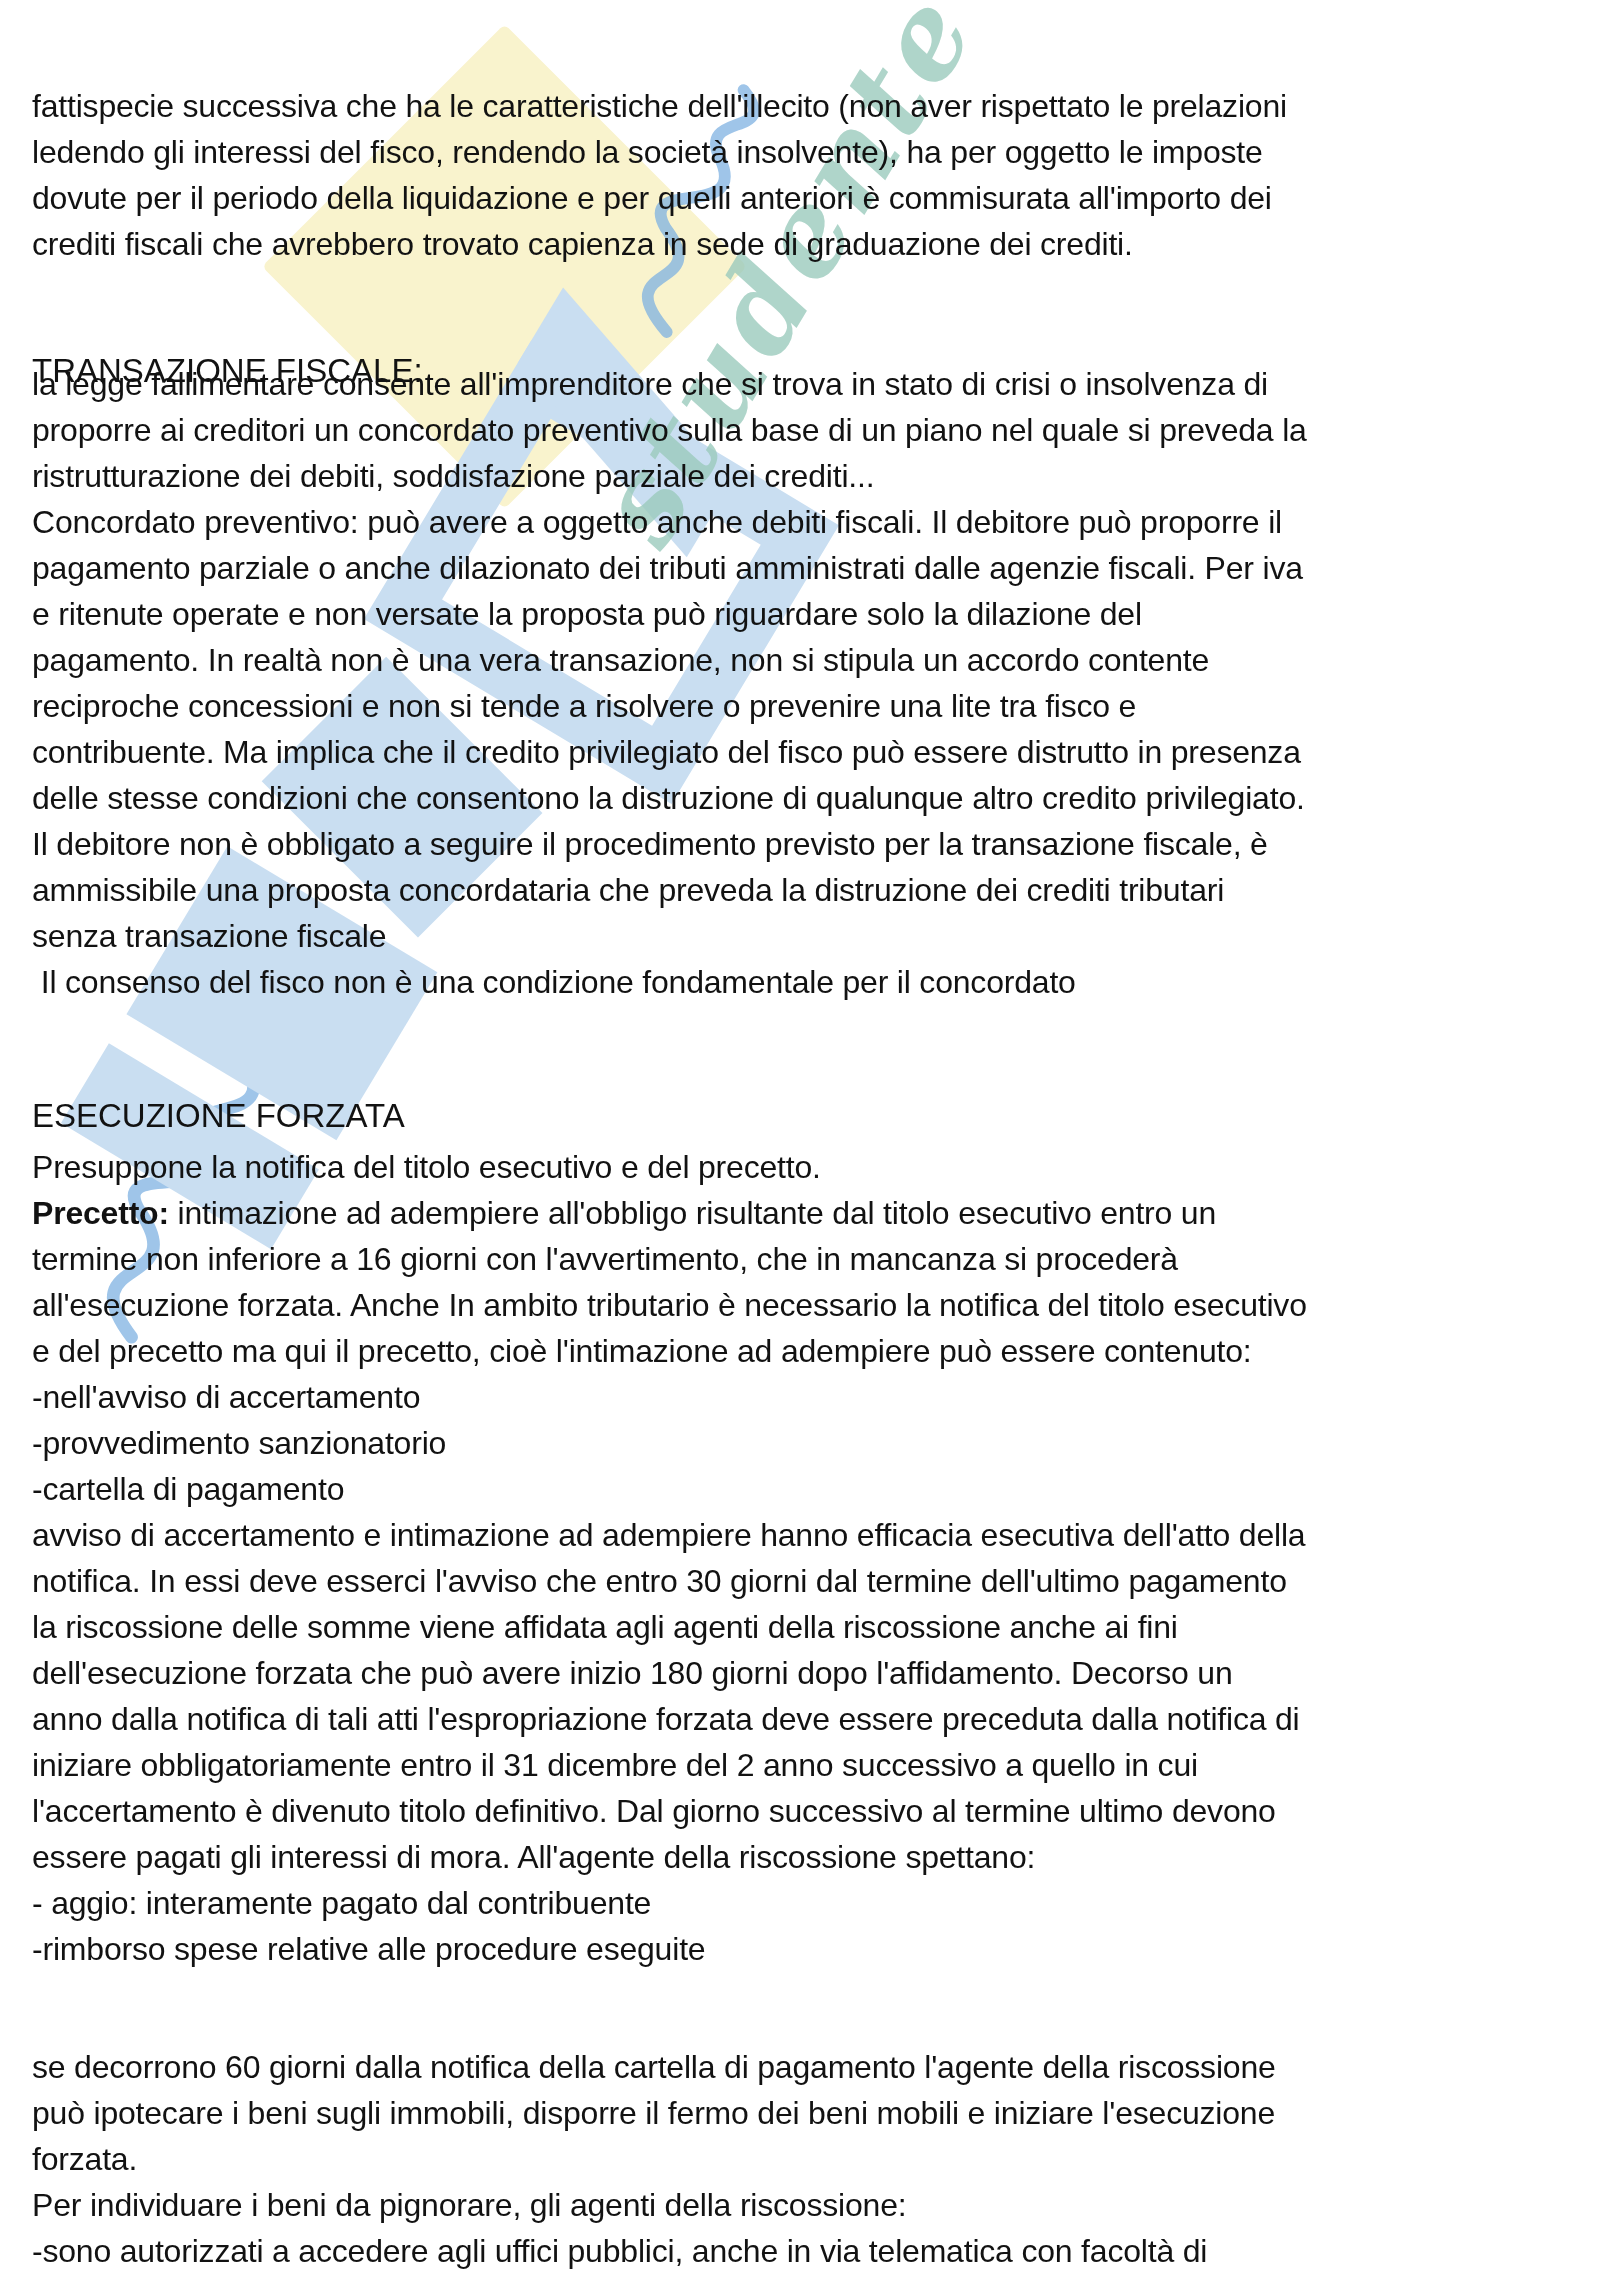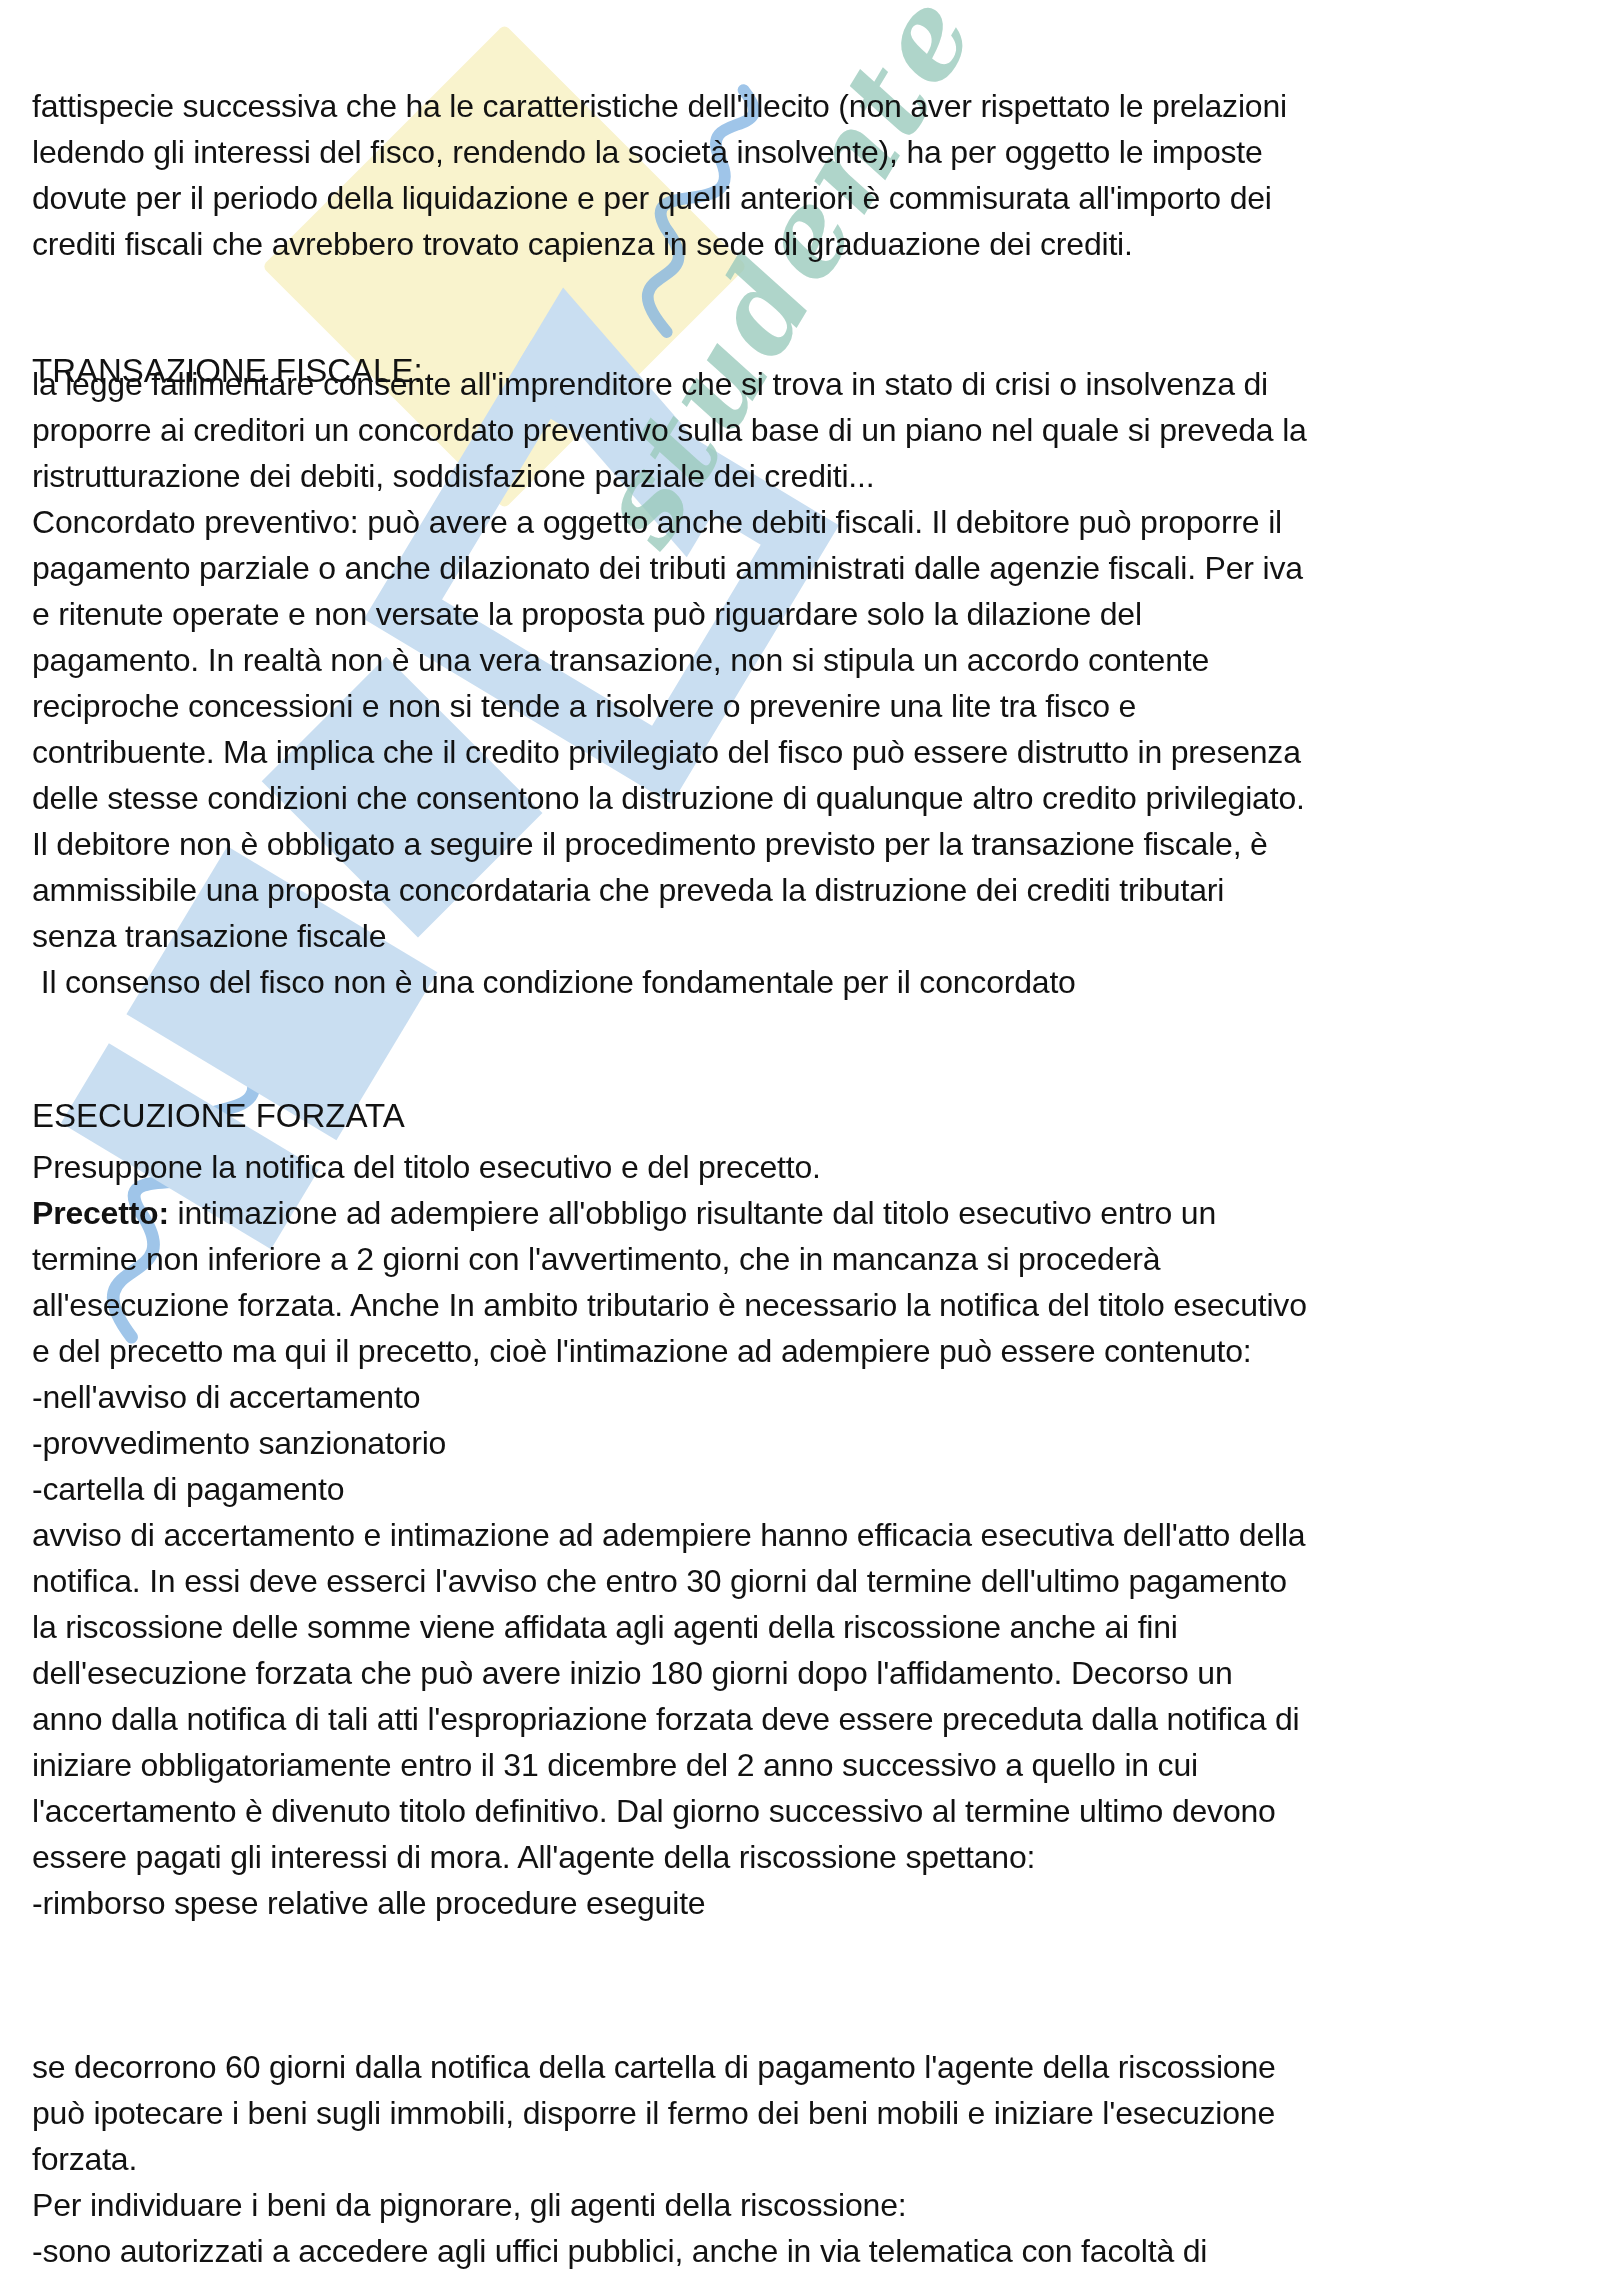--- a/index.html
+++ b/index.html
@@ -106,34 +106,35 @@
         <div class="line">ammissibile una proposta concordataria che preveda la distruzione dei crediti tributari</div>
         <div class="line">senza transazione fiscale</div>
         <div class="line"> Il consenso del fisco non è una condizione fondamentale per il concordato</div>
       </section>
 
     <h2 class="heading h2pos">ESECUZIONE FORZATA</h2>
 
     <section class="para p3">
         <div class="line">Presuppone la notifica del titolo esecutivo e del precetto.</div>
         <div class="line"><b>Precetto:</b> intimazione ad adempiere all'obbligo risultante dal titolo esecutivo entro un</div>
-        <div class="line">termine non inferiore a 2 giorni con l'avvertimento, che in mancanza si procederà</div>
+        <div class="line">termine non inferiore a 16 giorni con l'avvertimento, che in mancanza si procederà</div>
         <div class="line">all'esecuzione forzata. Anche In ambito tributario è necessario la notifica del titolo esecutivo</div>
         <div class="line">e del precetto ma qui il precetto, cioè l'intimazione ad adempiere può essere contenuto:</div>
         <div class="line">-nell'avviso di accertamento</div>
         <div class="line">-provvedimento sanzionatorio</div>
         <div class="line">-cartella di pagamento</div>
         <div class="line">avviso di accertamento e intimazione ad adempiere hanno efficacia esecutiva dell'atto della</div>
         <div class="line">notifica. In essi deve esserci l'avviso che entro 30 giorni dal termine dell'ultimo pagamento</div>
         <div class="line">la riscossione delle somme viene affidata agli agenti della riscossione anche ai fini</div>
         <div class="line">dell'esecuzione forzata che può avere inizio 180 giorni dopo l'affidamento. Decorso un</div>
         <div class="line">anno dalla notifica di tali atti l'espropriazione forzata deve essere preceduta dalla notifica di</div>
         <div class="line">iniziare obbligatoriamente entro il 31 dicembre del 2 anno successivo a quello in cui</div>
         <div class="line">l'accertamento è divenuto titolo definitivo. Dal giorno successivo al termine ultimo devono</div>
         <div class="line">essere pagati gli interessi di mora. All'agente della riscossione spettano:</div>
+        <div class="line">- aggio: interamente pagato dal contribuente</div>
         <div class="line">-rimborso spese relative alle procedure eseguite</div>
       </section>
 
     <section class="para p4">
         <div class="line">se decorrono 60 giorni dalla notifica della cartella di pagamento l'agente della riscossione</div>
         <div class="line">può ipotecare i beni sugli immobili, disporre il fermo dei beni mobili e iniziare l'esecuzione</div>
         <div class="line">forzata.</div>
         <div class="line">Per individuare i beni da pignorare, gli agenti della riscossione:</div>
         <div class="line">-sono autorizzati a accedere agli uffici pubblici, anche in via telematica con facoltà di</div>
       </section>

